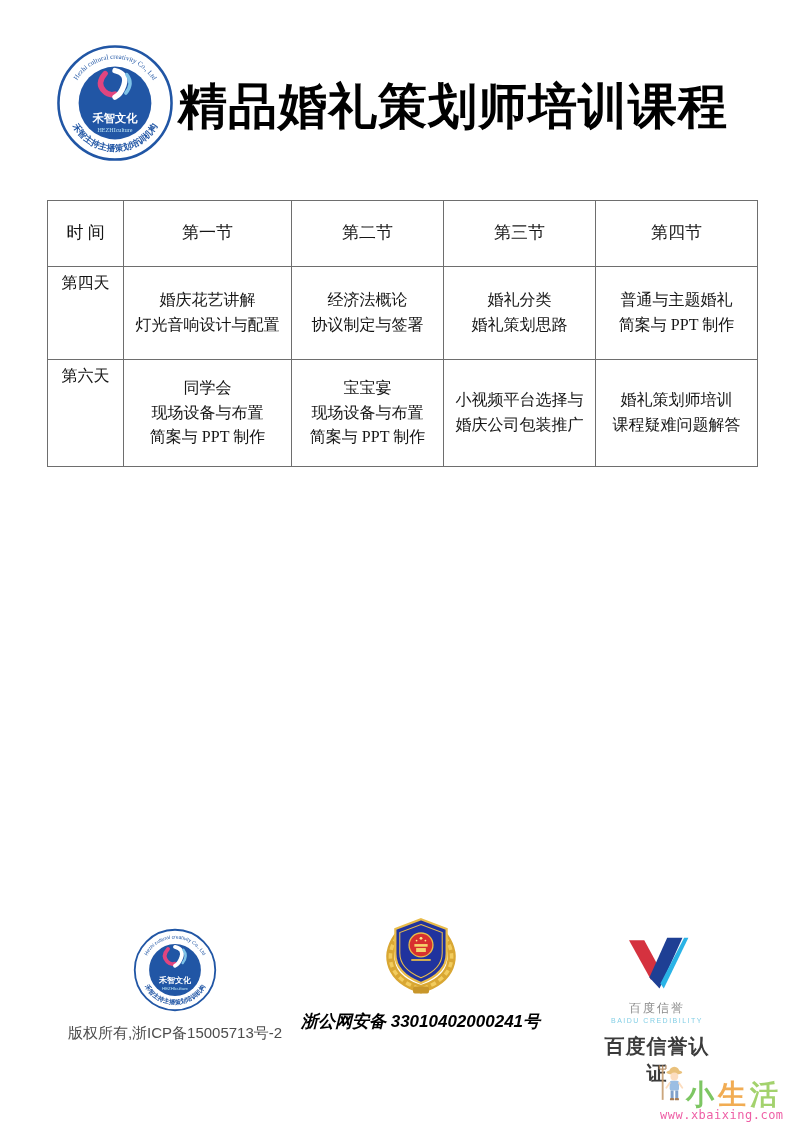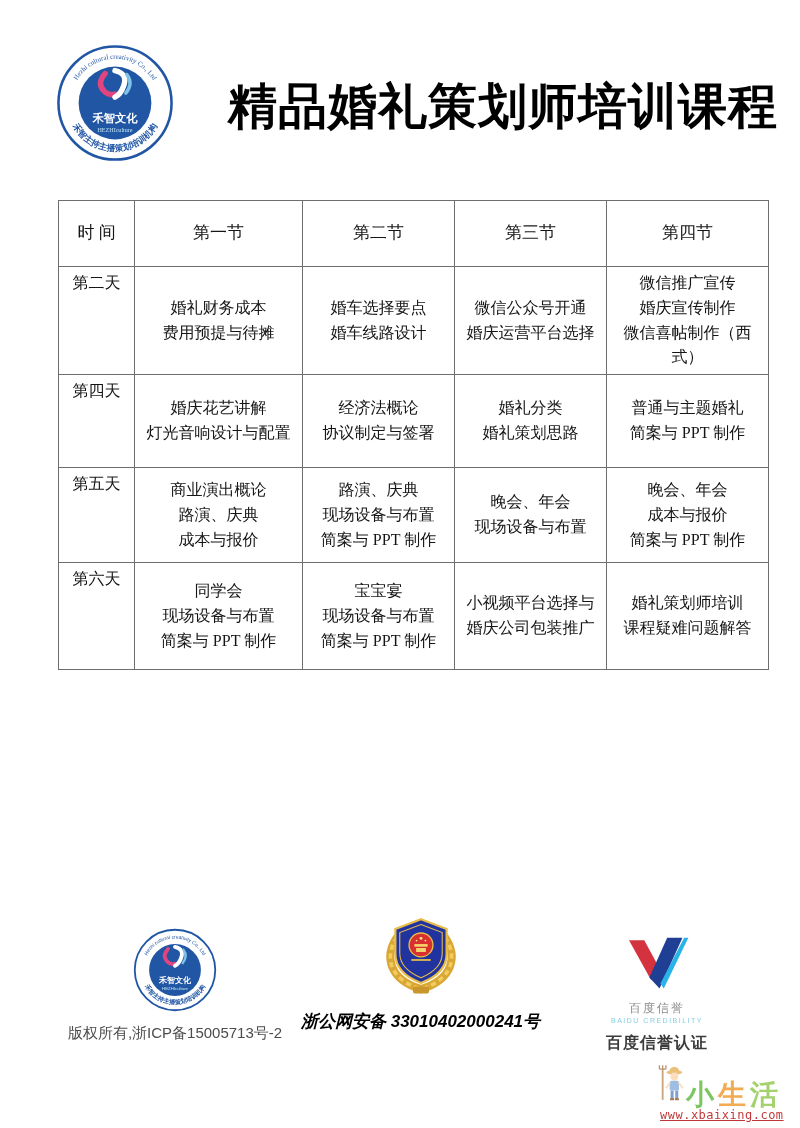--- a/index.html
+++ b/index.html
@@ -1,54 +1,54 @@
 <!DOCTYPE html>
 <html><head>
 <meta charset="utf-8">
 <style>
   html,body{margin:0;padding:0;background:#ffffff;}
   .page{position:relative;width:800px;height:1128px;background:#fff;overflow:hidden;
         font-family:"Liberation Serif","DejaVu Serif",serif;color:#1a1a1a;}
 
   
   .logo-top{position:absolute;left:56px;top:44px;width:118px;height:118px;}
-  .page-title{position:absolute;left:178px;top:80px;width:600px;text-align:right;
+  .page-title{position:absolute;left:178px;top:80px;width:600px;text-align:left;
               font-size:49px;font-weight:bold;color:#000;letter-spacing:1px;line-height:1.1;}
 
   
-  table.course{position:absolute;left:58px;top:200px;width:710px;border-collapse:collapse;
+  table.course{position:absolute;left:47px;top:200px;width:710px;border-collapse:collapse;
                table-layout:fixed;}
   table.course th,table.course td{border:1px solid #6e6e6e;text-align:center;
                font-size:16px;line-height:1.55;padding:4px 3px;color:#151515;}
   table.course th{font-weight:normal;font-size:17px;vertical-align:middle;}
   td.day{vertical-align:top;padding-top:24px;font-size:17px;}
   td.cell{vertical-align:middle;white-space:pre-line;}
   tr.rh{height:66px;}
   tr.r1{height:104px;} tr.r2{height:95px;} tr.r3{height:95px;}
   tr.r4{height:93px;}  tr.r5{height:95px;} tr.r6{height:107px;}
 
   
   .f-block{position:absolute;text-align:center;font-family:"Liberation Sans","DejaVu Sans",sans-serif;}
   .f-left{left:55px;top:928px;width:240px;}
   .f-left .caption{margin-top:8px;font-size:15px;color:#4c4c4c;}
   .f-center{left:298px;top:914px;width:245px;font-style:italic;}
   .f-center .caption{margin-top:8px;font-size:17px;font-weight:bold;color:#000;}
   .f-right{left:596px;top:936px;width:122px;}
   .baidu-cn{margin-top:4px;font-size:12px;color:#8a8a8a;letter-spacing:2px;}
   .baidu-en{font-size:7px;color:#84cfe6;letter-spacing:1.5px;}
-  .baidu-cert{margin-top:9px;font-size:16px;font-weight:bold;color:#3b3b3b;letter-spacing:1px;}
+  .baidu-cert{margin-top:9px;font-size:20px;font-weight:bold;color:#3b3b3b;letter-spacing:1px;}
 
   
   .watermark{position:absolute;left:658px;top:1064px;width:140px;opacity:.88;
              font-family:"Liberation Sans","DejaVu Sans",sans-serif;}
   .wm-row{display:flex;align-items:flex-start;}
   .wm-chars{font-size:28px;font-weight:bold;line-height:1.1;margin-top:16px;letter-spacing:4px;}
   .wm-c1{color:#6cbf4e;} .wm-c2{color:#f0a13c;} .wm-c3{color:#97cc5a;}
   .wm-url{font-family:"DejaVu Sans Mono","Liberation Mono",monospace;font-size:12px;
-          color:#b91c1c;margin-top:-3px;margin-left:2px;letter-spacing:.5px;text-decoration:underline;}
+          color:#ec4899;margin-top:-3px;margin-left:2px;letter-spacing:.5px;}
 </style>
 </head>
 <body>
 
 <div class="page">
 
   <div class="logo-top">
     <svg viewBox="0 0 120 120" width="118" height="118" xmlns="http://www.w3.org/2000/svg">
       <circle cx="60" cy="60" r="57.5" fill="#ffffff" stroke="#2156a5" stroke-width="2.6"></circle>
       <circle cx="60" cy="60" r="37" fill="#2156a5"></circle>
@@ -83,55 +83,29 @@
     <thead>
       <tr class="rh">
         <th>时  间</th>
         <th>第一节</th>
         <th>第二节</th>
         <th>第三节</th>
         <th>第四节</th>
       </tr>
     </thead>
     <tbody>
-      <tr class="r2">
-        <td class="day">第二天</td>
-        <td class="cell">婚礼财务成本
-费用预提与待摊</td>
-        <td class="cell">婚车选择要点
-婚车线路设计</td>
-        <td class="cell">微信公众号开通
-婚庆运营平台选择</td>
-        <td class="cell">微信推广宣传
-婚庆宣传制作
-微信喜帖制作（西式）</td>
-      </tr>
       <tr class="r4">
         <td class="day">第四天</td>
         <td class="cell">婚庆花艺讲解
 灯光音响设计与配置</td>
         <td class="cell">经济法概论
 协议制定与签署</td>
         <td class="cell">婚礼分类
 婚礼策划思路</td>
         <td class="cell">普通与主题婚礼
-简案与 PPT 制作</td>
-      </tr>
-      <tr class="r5">
-        <td class="day">第五天</td>
-        <td class="cell">商业演出概论
-路演、庆典
-成本与报价</td>
-        <td class="cell">路演、庆典
-现场设备与布置
-简案与 PPT 制作</td>
-        <td class="cell">晚会、年会
-现场设备与布置</td>
-        <td class="cell">晚会、年会
-成本与报价
 简案与 PPT 制作</td>
       </tr>
       <tr class="r6">
         <td class="day">第六天</td>
         <td class="cell">同学会
 现场设备与布置
 简案与 PPT 制作</td>
         <td class="cell">宝宝宴
 现场设备与布置
 简案与 PPT 制作</td>

